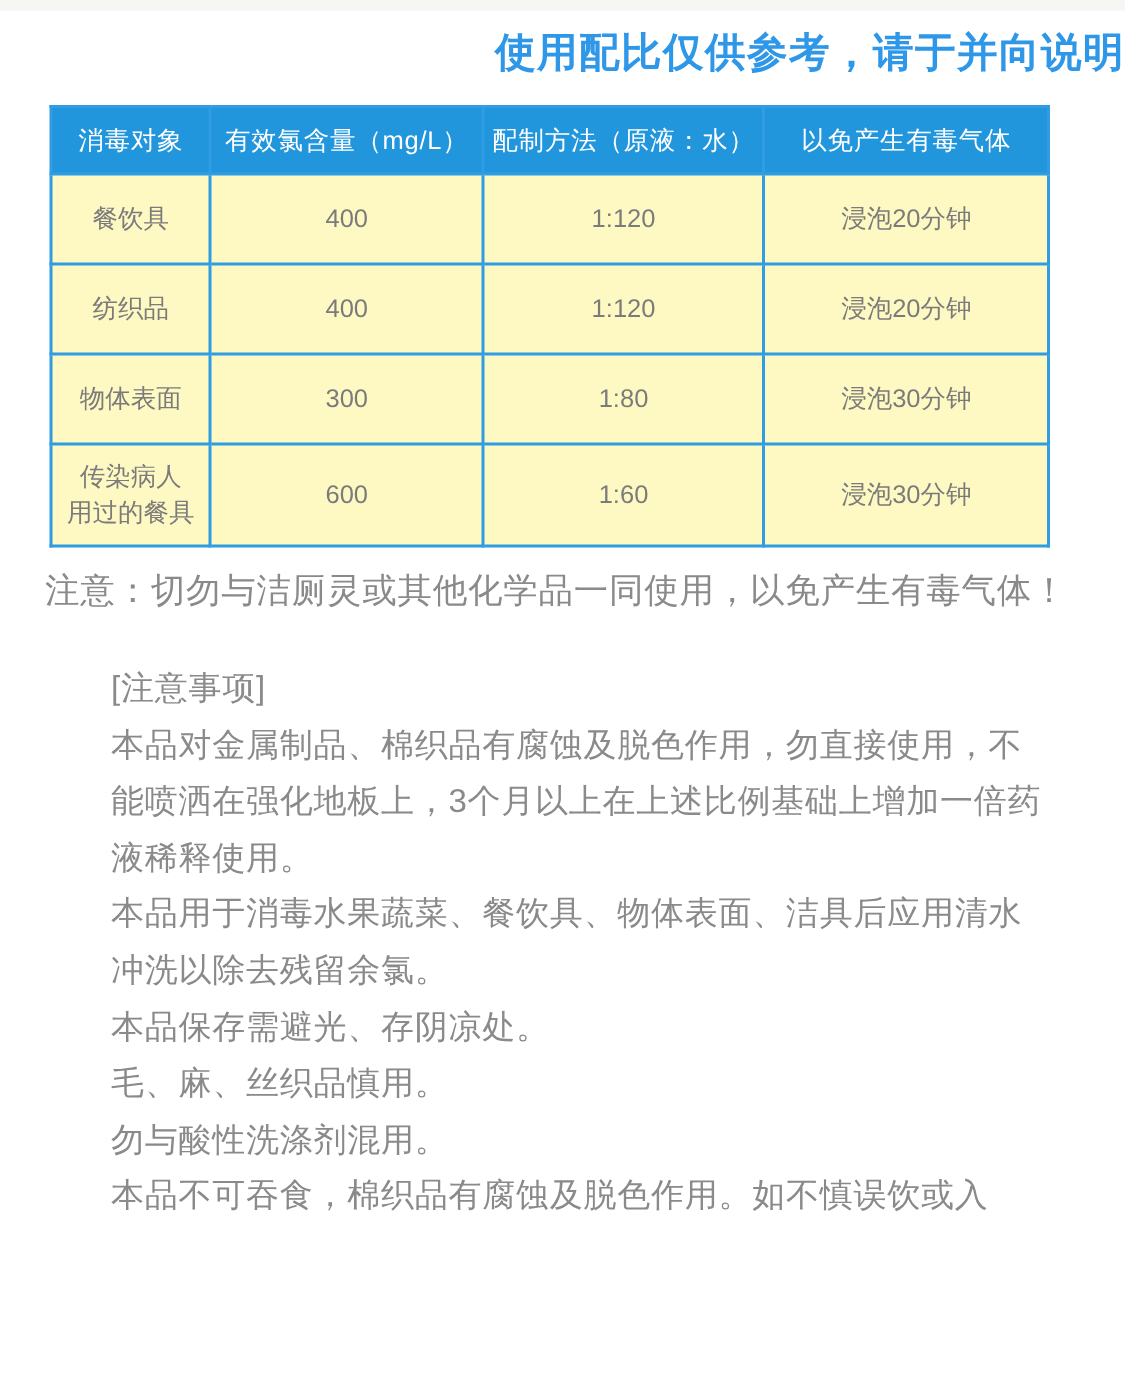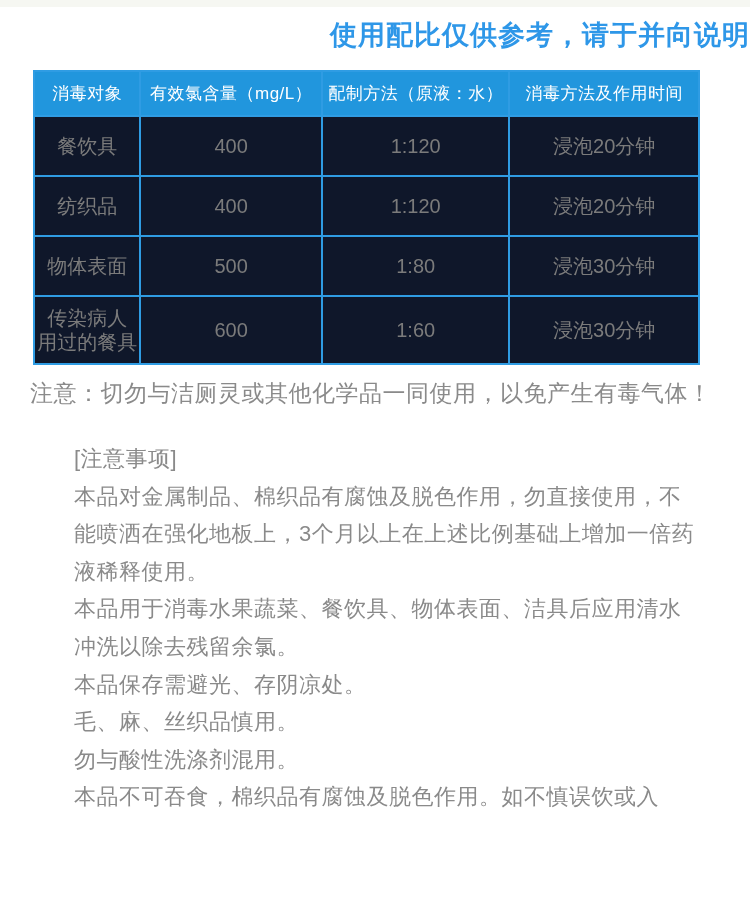--- a/index.html
+++ b/index.html
@@ -51,24 +51,24 @@
     text-align: center;
     border: 2px solid var(--border);
     letter-spacing: 0.5px;
   }
   table.ratio-table td {
     border: 2px solid var(--border);
     height: 60px;
     text-align: center;
     vertical-align: middle;
     color: var(--cell-text);
-    font-size: 20px;
+    font-size: 17px;
     line-height: 24px;
     white-space: pre-line;
-    background: #0f172a;
+    background: #fef9c3;
   }
   table.ratio-table tr.tall td { height: 68px; }
   .warning {
     margin: 13px 0 0 30px;
     font-size: 23px;
     line-height: 30px;
     color: var(--note-text);
     letter-spacing: 0.5px;
     white-space: nowrap;
   }
@@ -97,39 +97,39 @@
       <col class="c1">
         <col class="c2">
         <col class="c3">
         <col class="c4">
     </colgroup>
     <thead>
       <tr>
         <th>消毒对象</th>
         <th>有效氯含量（mg/L）</th>
         <th>配制方法（原液：水）</th>
-        <th>消毒方法及作用时间</th>
+        <th>以免产生有毒气体</th>
       </tr>
     </thead>
     <tbody>
       <tr>
         <td>餐饮具</td>
         <td>400</td>
         <td>1:120</td>
         <td>浸泡20分钟</td>
       </tr>
       <tr>
         <td>纺织品</td>
         <td>400</td>
         <td>1:120</td>
         <td>浸泡20分钟</td>
       </tr>
       <tr>
         <td>物体表面</td>
-        <td>500</td>
+        <td>300</td>
         <td>1:80</td>
         <td>浸泡30分钟</td>
       </tr>
       <tr class="tall">
         <td>传染病人
 用过的餐具</td>
         <td>600</td>
         <td>1:60</td>
         <td>浸泡30分钟</td>
       </tr>

